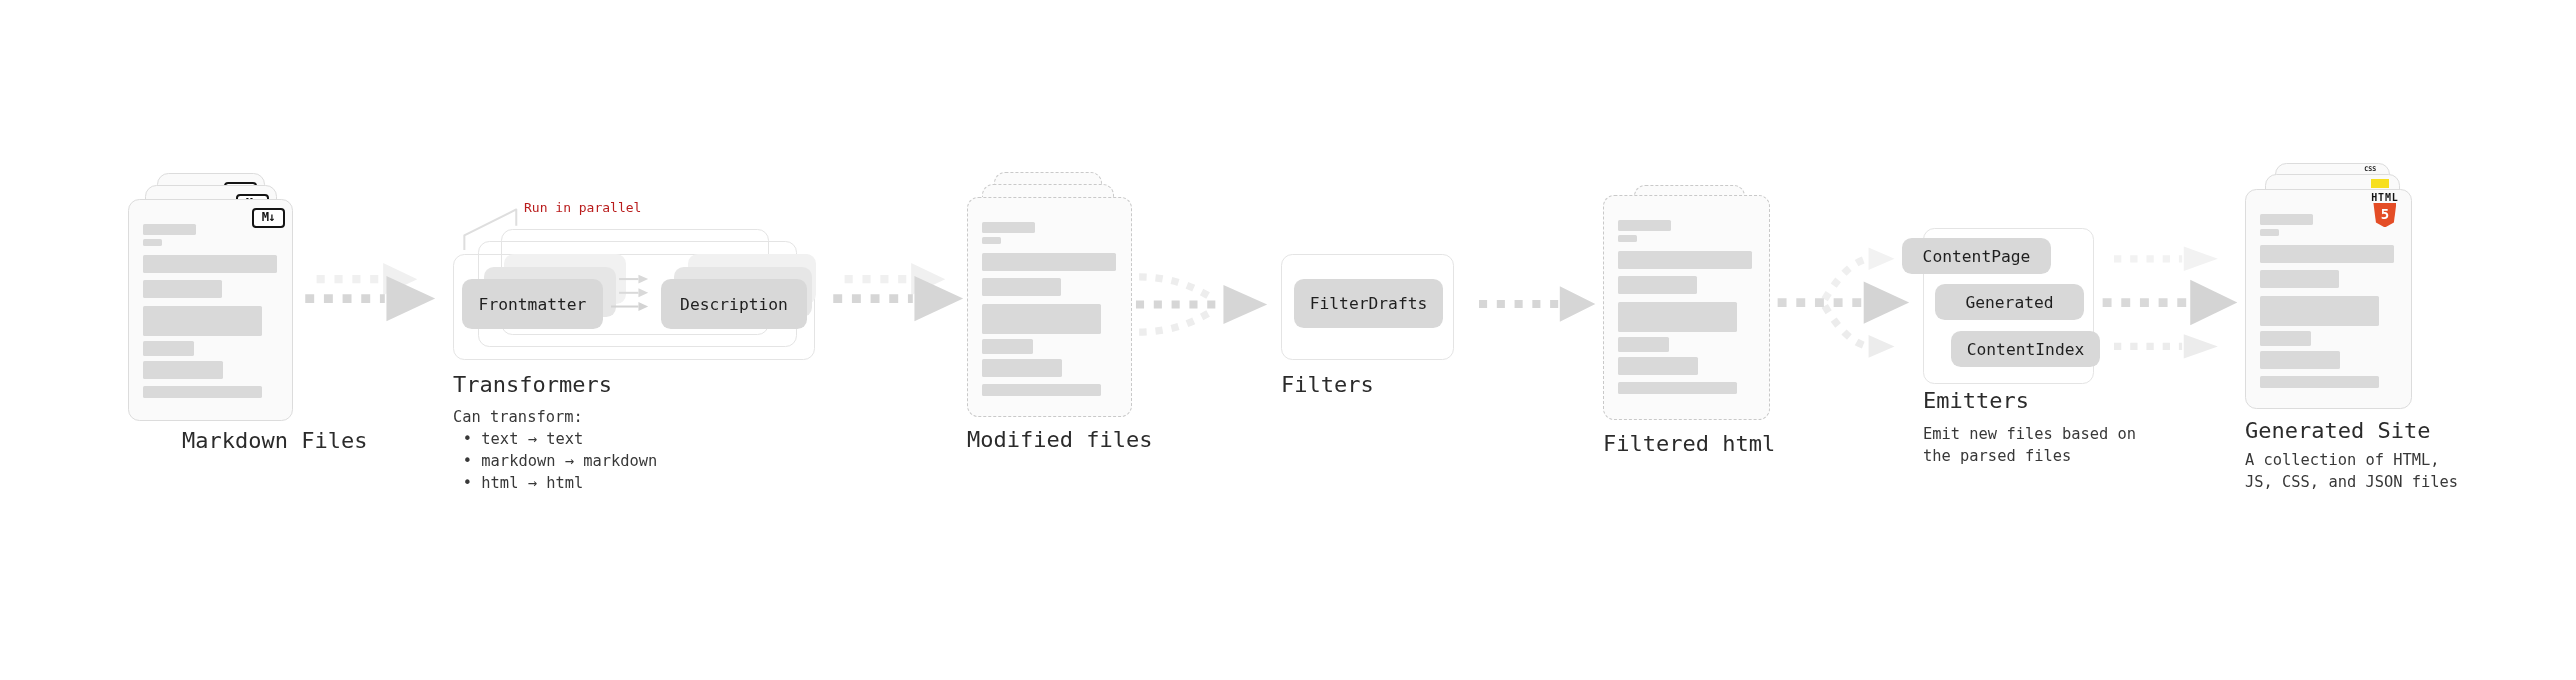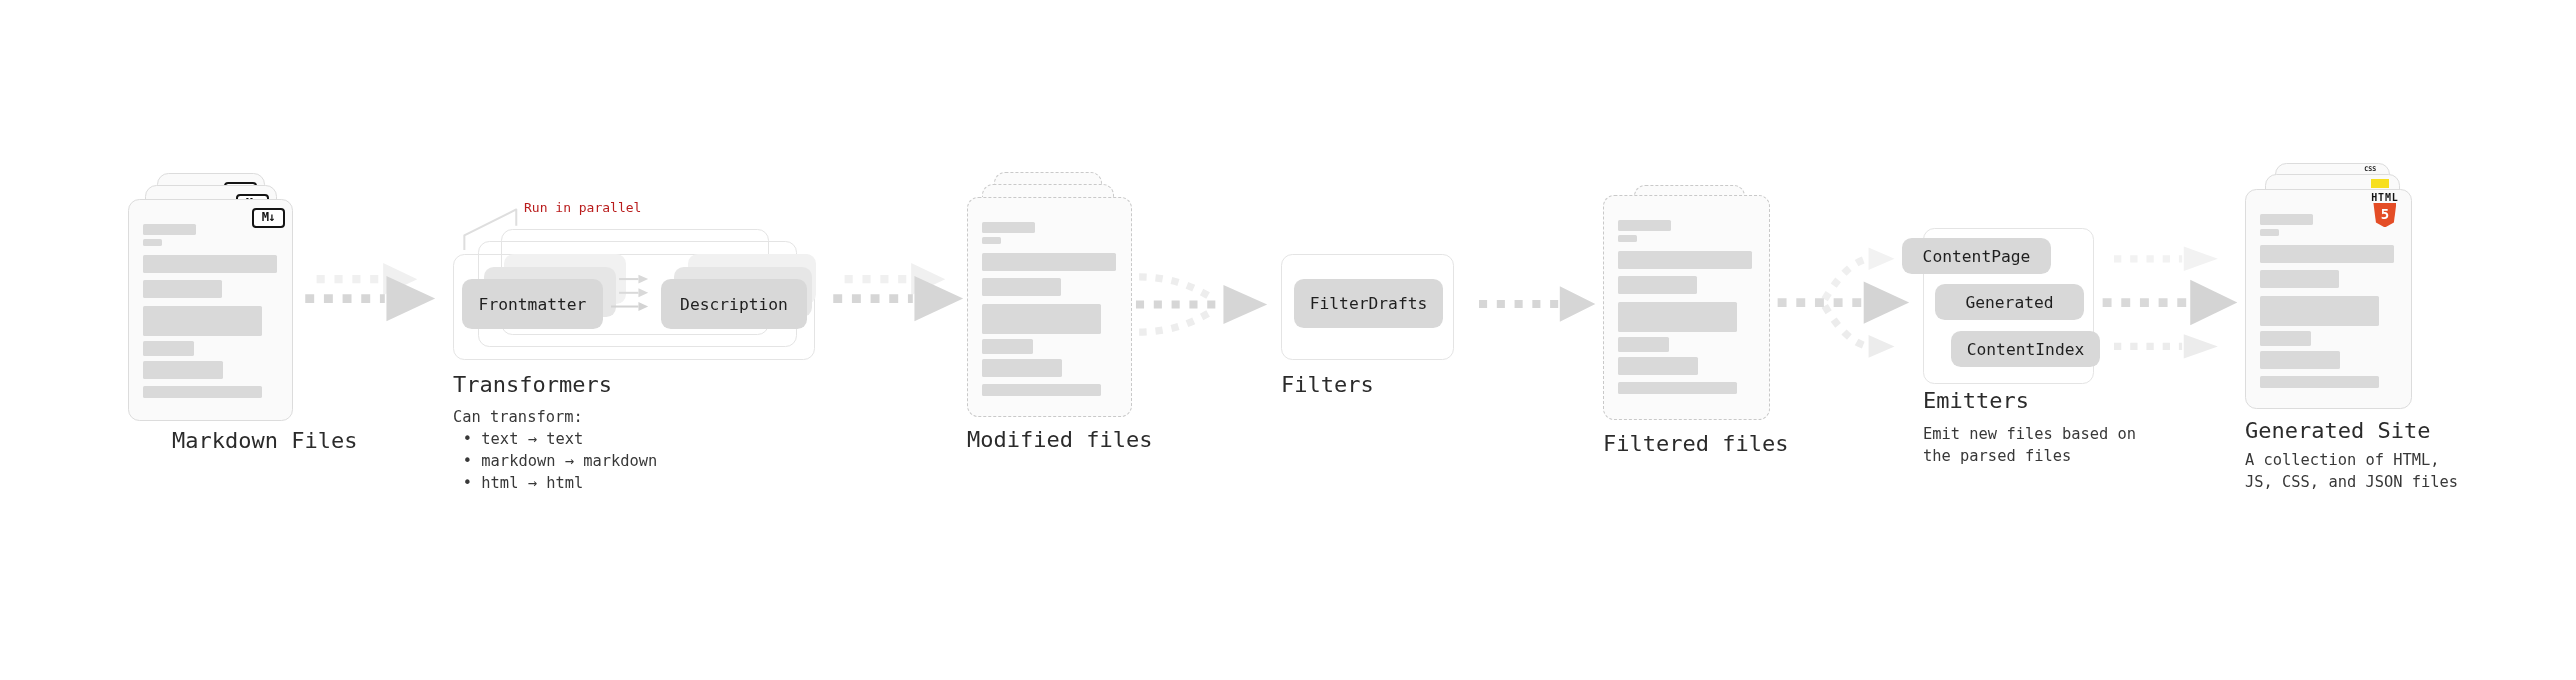--- a/index.html
+++ b/index.html
@@ -63,21 +63,21 @@
         <div class="bar" style="width: 53px; height: 11.4px; margin-top: 23.6px;"></div>
         <div class="bar" style="width: 18.7px; height: 7.3px; margin-top: 4.1px;"></div>
         <div class="bar" style="width: 134px; height: 18px; margin-top: 9px;"></div>
         <div class="bar" style="width: 79px; height: 18px; margin-top: 6.5px;"></div>
         <div class="bar" style="width: 119px; height: 30px; margin-top: 8.1px;"></div>
         <div class="bar" style="width: 51px; height: 15.4px; margin-top: 4.9px;"></div>
         <div class="bar" style="width: 80px; height: 18px; margin-top: 4.9px;"></div>
         <div class="bar" style="width: 119px; height: 12.2px; margin-top: 6.5px;"></div>
       </div>
   </div>
-  <div class="heading" style="left:130px;top:428px;padding-left:42px;">Markdown Files</div>
+  <div class="heading" style="left:140px;top:428px;padding-left:42px;">Markdown Files</div>
 
   <svg class="abs" style="left:302px;top:258px;" width="138" height="65" viewBox="0 0 170 80">
     <line x1="18" y1="26" x2="100" y2="26" stroke="#f0f0f0" stroke-width="10" stroke-dasharray="10 12"></line>
     <polygon points="100,6 100,46 142,26" fill="#f0f0f0"></polygon>
     <line x1="4" y1="50" x2="102" y2="50" stroke="#d6d6d6" stroke-width="11" stroke-dasharray="11 12"></line>
     <polygon points="104,22 104,78 164,50" fill="#d6d6d6"></polygon>
   </svg>
 
   <div class="container-box" style="left:501px;top:229px;width:268px;height:106px;"></div>
   <div class="container-box" style="left:478px;top:241px;width:319px;height:106px;"></div>
@@ -158,21 +158,21 @@
         <div class="bar" style="width: 53px; height: 11.4px; margin-top: 23.6px;"></div>
         <div class="bar" style="width: 18.7px; height: 7.3px; margin-top: 4.1px;"></div>
         <div class="bar" style="width: 134px; height: 18px; margin-top: 9px;"></div>
         <div class="bar" style="width: 79px; height: 18px; margin-top: 6.5px;"></div>
         <div class="bar" style="width: 119px; height: 30px; margin-top: 8.1px;"></div>
         <div class="bar" style="width: 51px; height: 15.4px; margin-top: 4.9px;"></div>
         <div class="bar" style="width: 80px; height: 18px; margin-top: 4.9px;"></div>
         <div class="bar" style="width: 119px; height: 12.2px; margin-top: 6.5px;"></div>
       </div>
   </div>
-  <div class="heading" style="left:1603px;top:431px;">Filtered files</div>
+  <div class="heading" style="left:1603px;top:431px;">Filtered html</div>
 
   <svg class="abs" style="left:1776px;top:236px;" width="138" height="134" viewBox="0 0 170 165">
     <path d="M60,78 C80,45 95,33 112,28" fill="none" stroke="#efefef" stroke-width="9" stroke-dasharray="9 11"></path>
     <polygon points="114,14 114,42 146,28" fill="#f2f2f2"></polygon>
     <path d="M60,86 C80,119 95,131 112,136" fill="none" stroke="#ececec" stroke-width="9" stroke-dasharray="9 11"></path>
     <polygon points="114,122 114,150 146,136" fill="#ececec"></polygon>
     <line x1="2" y1="82" x2="106" y2="82" stroke="#d9d9d9" stroke-width="11" stroke-dasharray="11 12"></line>
     <polygon points="108,56 108,108 164,82" fill="#d4d4d4"></polygon>
   </svg>
 

